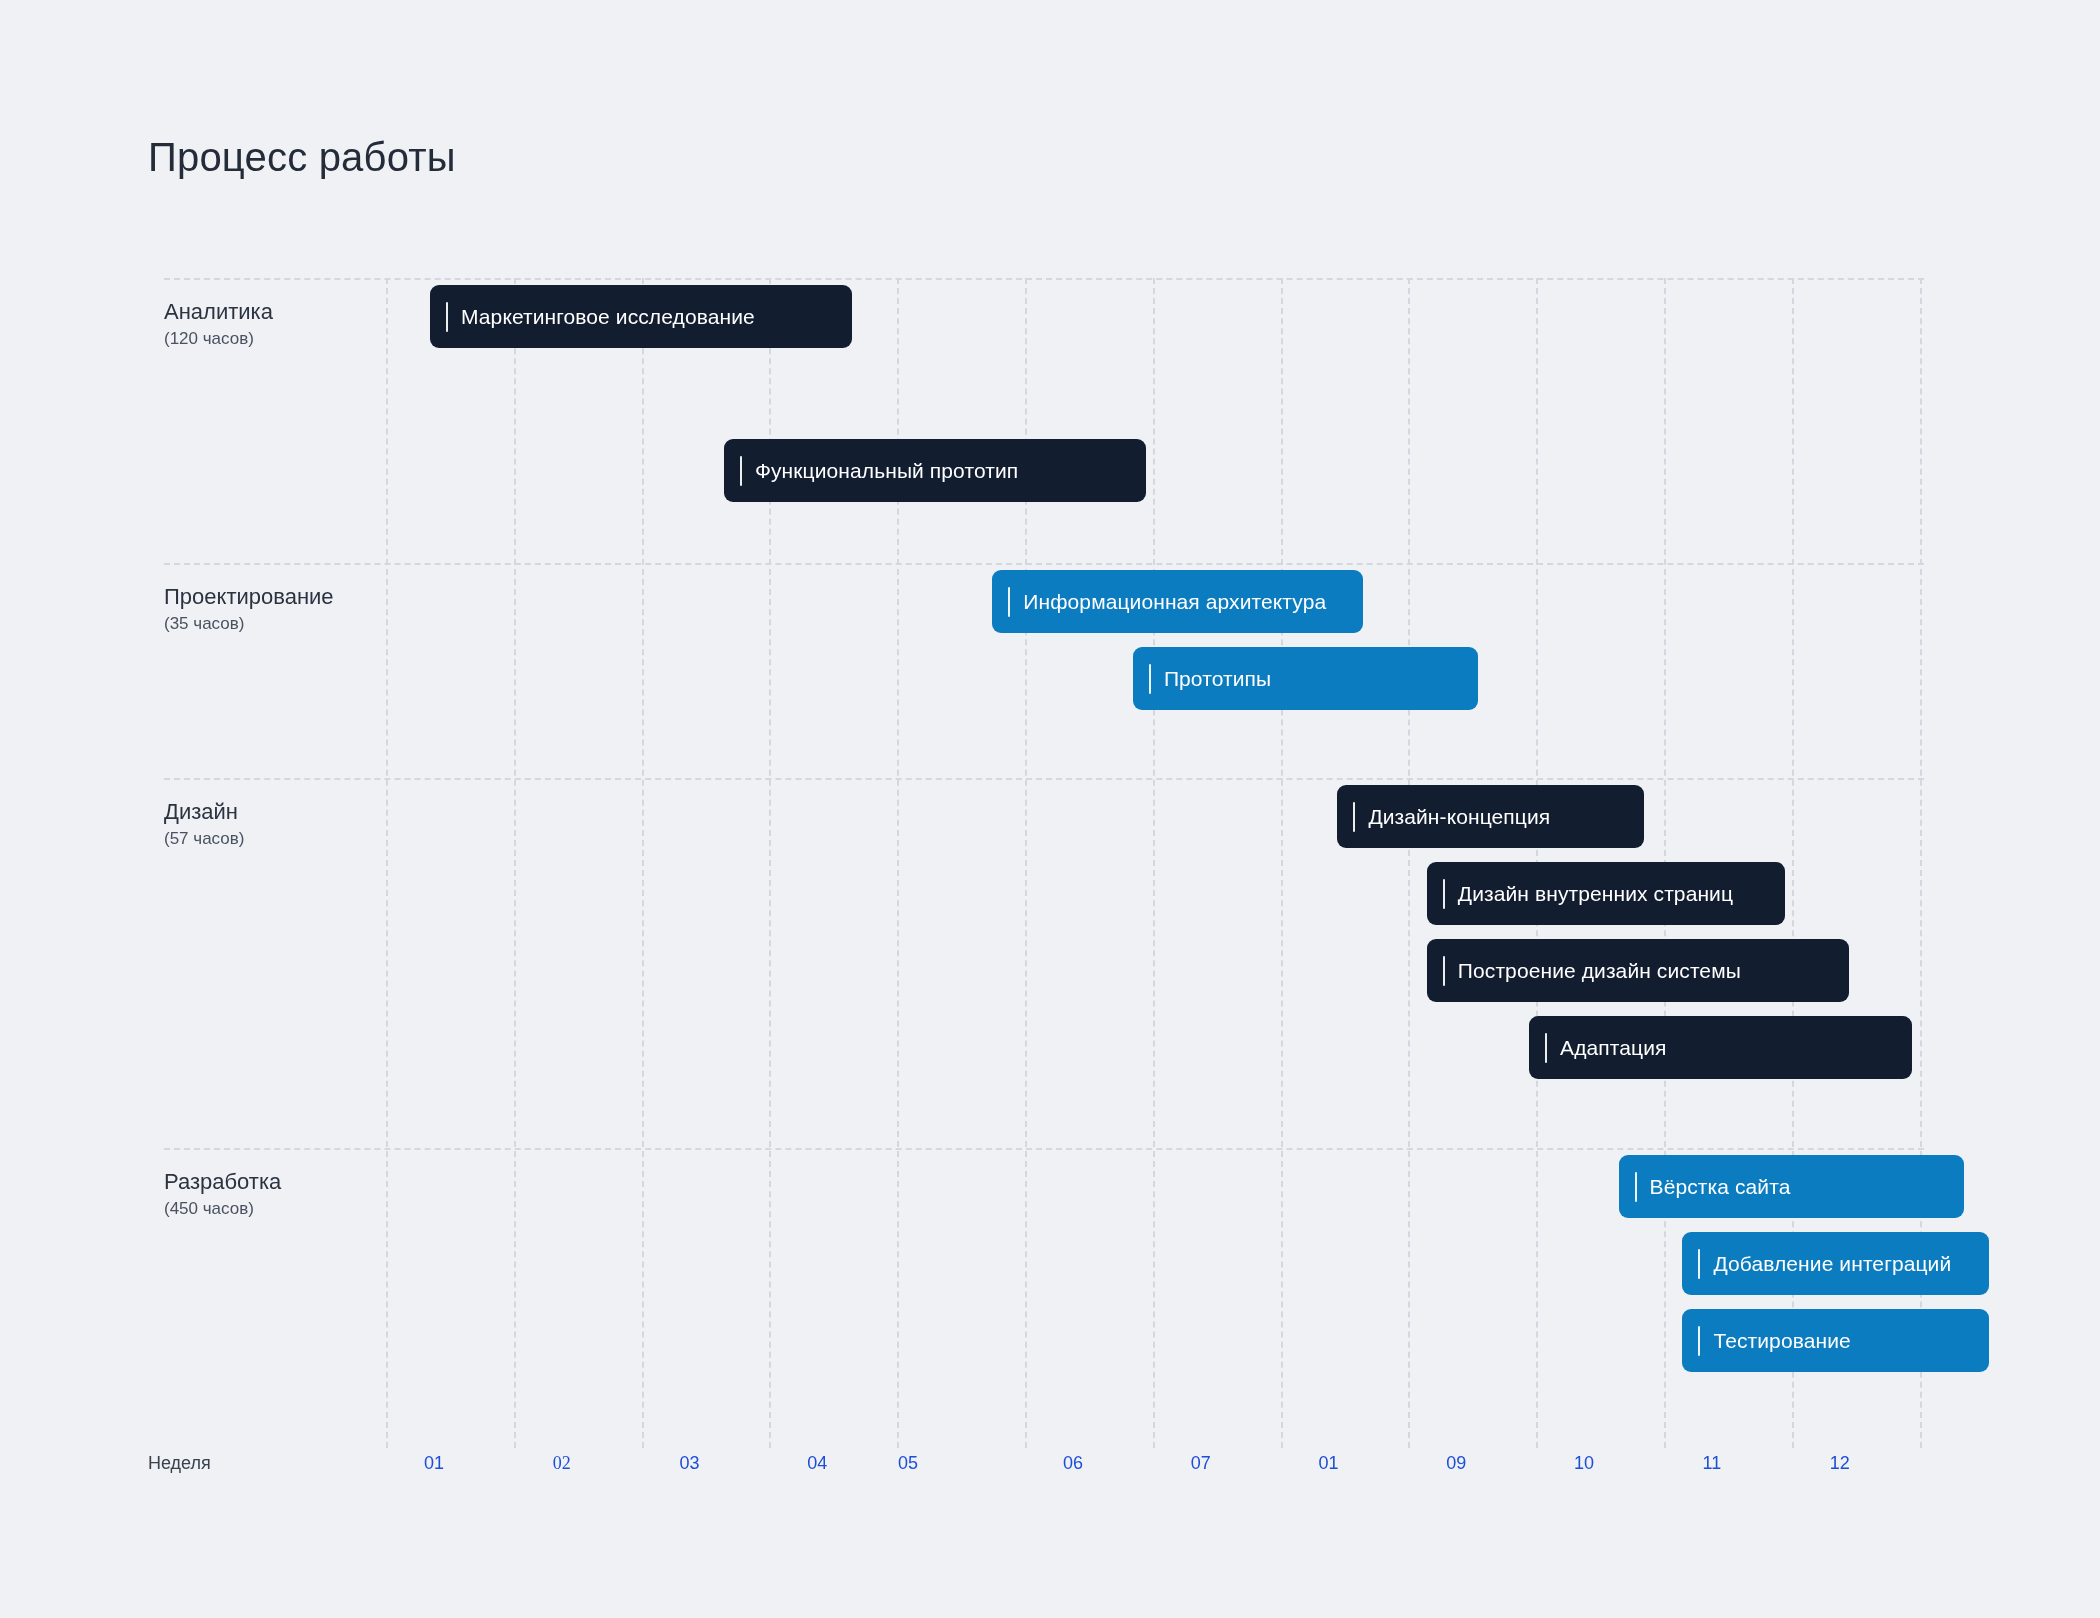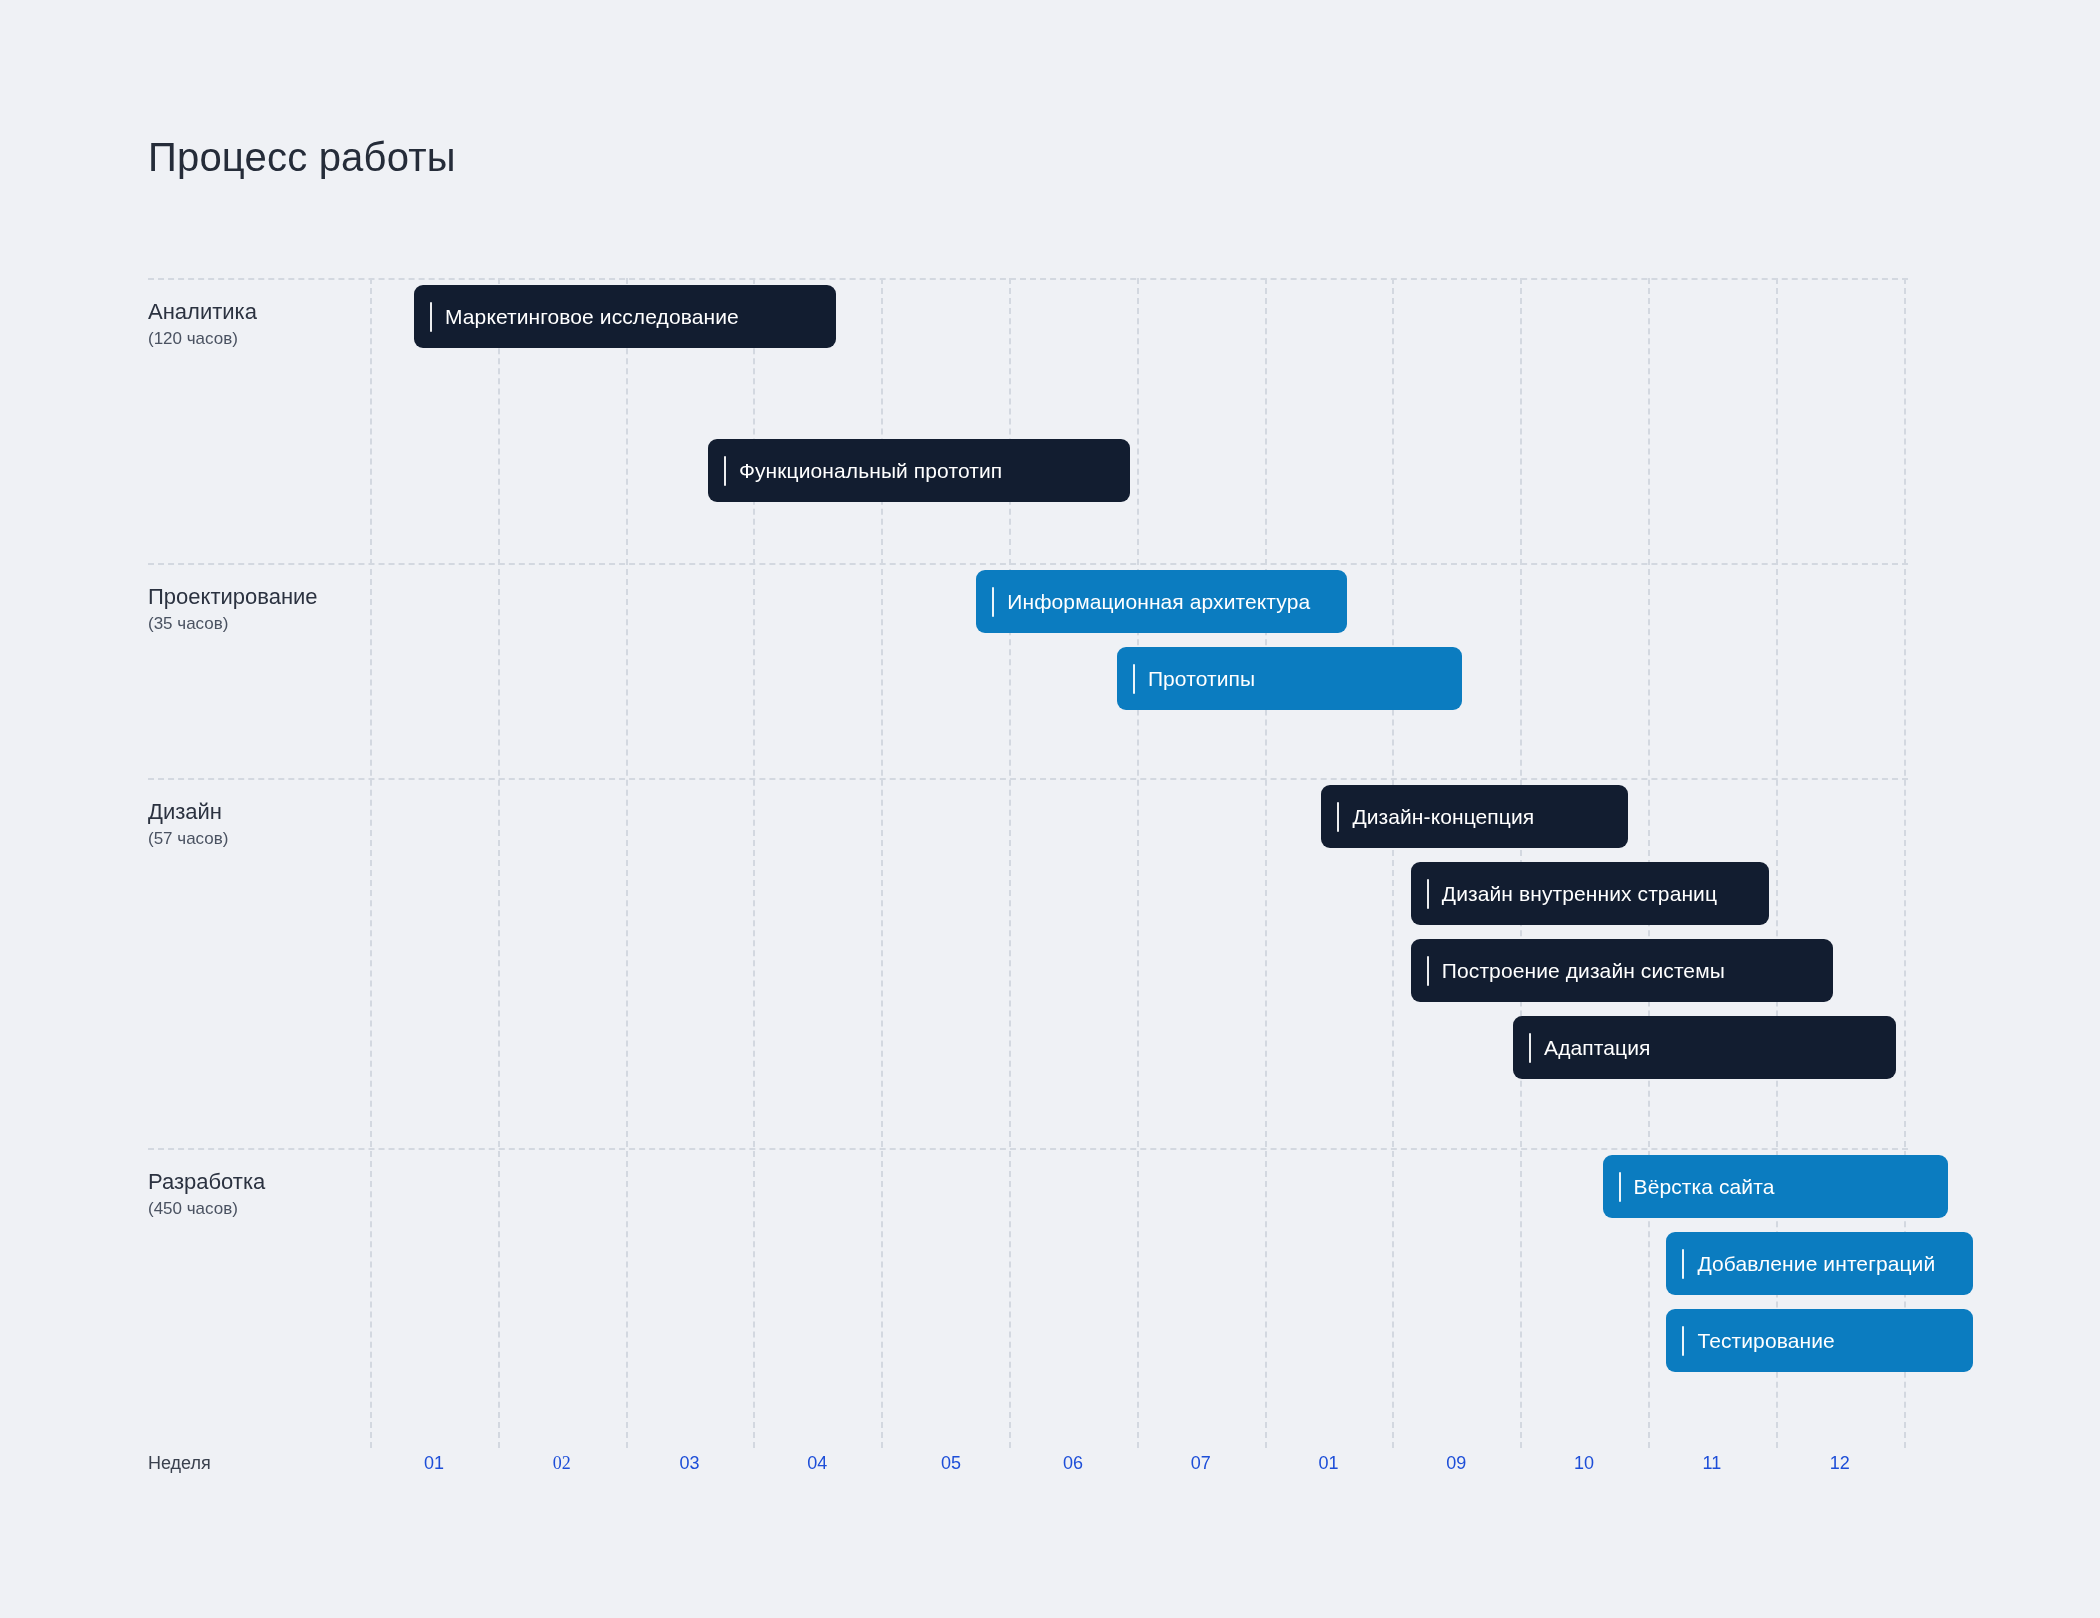--- a/index.html
+++ b/index.html
@@ -24,21 +24,21 @@
     font-size: 40px;
     font-weight: 400;
     letter-spacing: 0.2px;
     color: #252C39;
     white-space: nowrap;
   }
 
   
   #plot {
     position: absolute;
-    left: 0;
+    left: 16px;
     top: 0;
     width: 1692px;
     height: 1618px;
     text-decoration: underline;
   }
 
   
   .vgrid {
     position: absolute;
     top: 278px;
@@ -209,20 +209,20 @@
       <span class="bar-label">Тестирование</span>
     </div>
   </div>
 
 <div id="week-axis-label">Неделя</div>
 
 <div class="week-tick" style="left: 433.9px;">01</div>
 <div class="week-tick" style="left: 561.7px; font-family: Liberation Serif, serif;">02</div>
 <div class="week-tick" style="left: 689.5px;">03</div>
 <div class="week-tick" style="left: 817.3px;">04</div>
-<div class="week-tick" style="left: 951px; text-align: center;">05</div>
+<div class="week-tick" style="left: 908px; text-align: center;">05</div>
 <div class="week-tick" style="left: 1072.9px;">06</div>
 <div class="week-tick" style="left: 1200.7px;">07</div>
 <div class="week-tick" style="left: 1328.5px;">01</div>
 <div class="week-tick" style="left: 1456.3px;">09</div>
 <div class="week-tick" style="left: 1584.1px;">10</div>
 <div class="week-tick" style="left: 1711.9px;">11</div>
 <div class="week-tick" style="left: 1839.7px;">12</div>
 
 </body></html>

